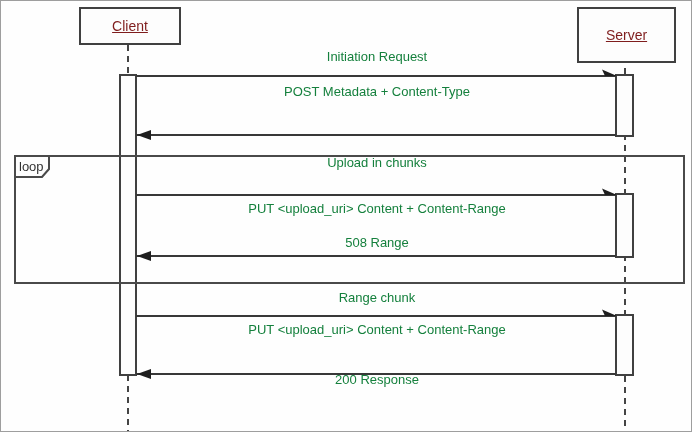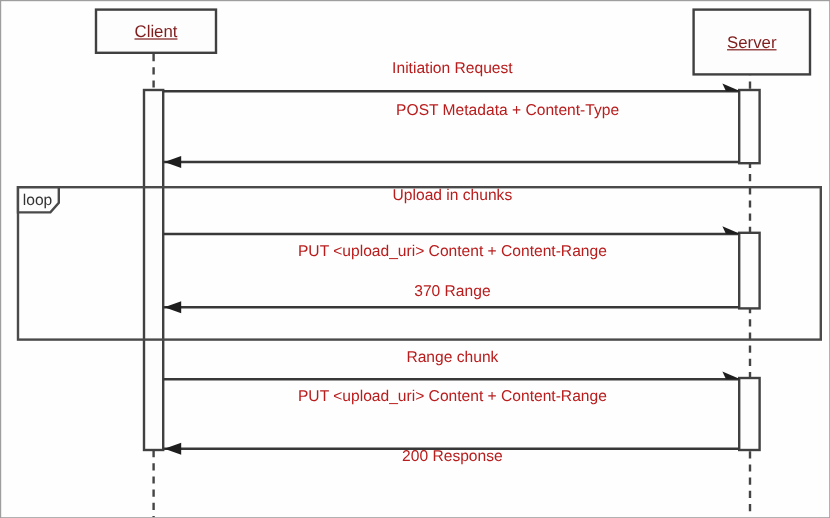--- a/index.html
+++ b/index.html
@@ -24,21 +24,21 @@
   }
   .actor-box .actor-label{text-decoration:underline;}
   #client-box{left:78px;top:6px;width:102px;height:38px;}
   #server-box{left:576px;top:6px;width:99px;height:56px;}
   .msg-label{
     position:absolute;
     left:135px;width:482px;
     text-align:center;
     font-size:13px;
     line-height:15px;
-    color:#b91c1c;
+    color:#15803d;
     white-space:nowrap;
   }
   #svg-layer{position:absolute;left:0;top:0;width:692px;height:432px;}
   .lifeline{stroke:#444;stroke-width:2;stroke-dasharray:6 5;fill:none;}
   .activation{fill:#fdfdfd;stroke:#404040;stroke-width:2;}
   .msg-line{stroke:#383838;stroke-width:2;}
   .arrowhead{fill:#1e1e1e;stroke:none;}
   .loop-frame{fill:none;stroke:#4a4a4a;stroke-width:2;}
   .loop-pentagon{fill:#fdfdfd;stroke:#4a4a4a;stroke-width:2;}
   .loop-text{font-family:"Liberation Sans",sans-serif;font-size:13px;fill:#333;}
@@ -79,23 +79,23 @@
   </svg>
 
   <div class="actor-box" id="client-box">
     <span class="actor-label">Client</span>
   </div>
   <div class="actor-box" id="server-box">
     <span class="actor-label">Server</span>
   </div>
 
   <div class="msg-label" style="top:48px;">Initiation Request</div>
-  <div class="msg-label" style="top:83px;margin-left:46px;">POST Metadata + Content-Type</div>
+  <div class="msg-label" style="top:83px;">POST Metadata + Content-Type</div>
 
   <div class="msg-label" style="top:154px;">Upload in chunks</div>
   <div class="msg-label" style="top:200px;">PUT &lt;upload_uri&gt; Content + Content-Range</div>
-  <div class="msg-label" style="top:234px;">370 Range</div>
+  <div class="msg-label" style="top:234px;">508 Range</div>
 
   <div class="msg-label" style="top:289px;">Range chunk</div>
   <div class="msg-label" style="top:321px;">PUT &lt;upload_uri&gt; Content + Content-Range</div>
   <div class="msg-label" style="top:371px;">200 Response</div>
 
 </div>
 
 </body></html>

